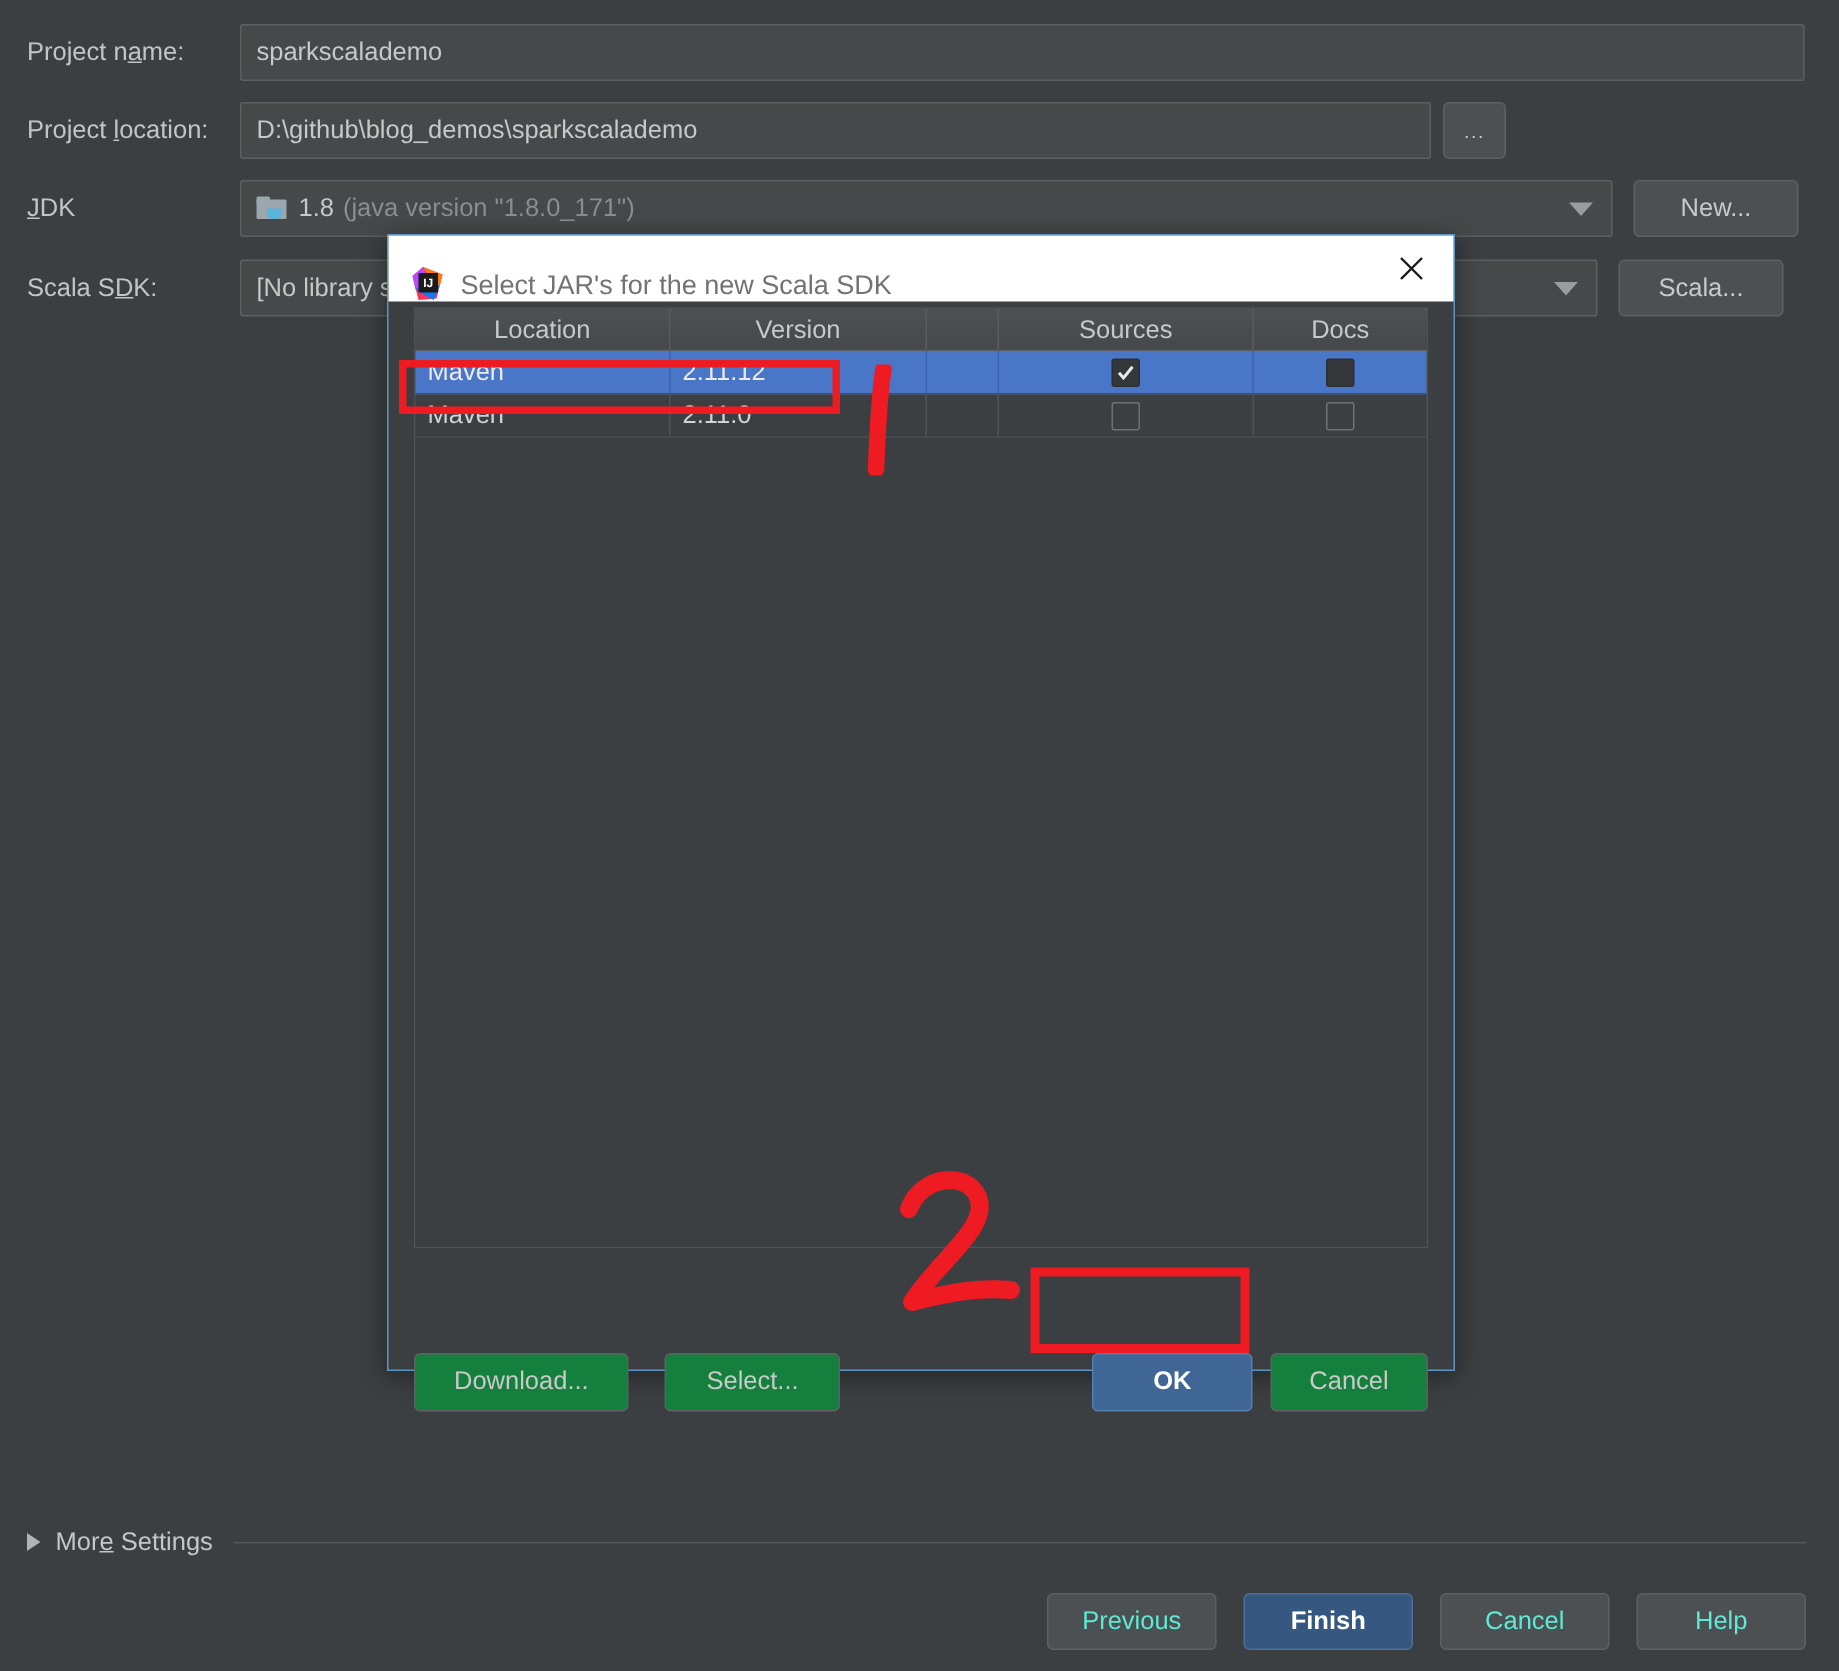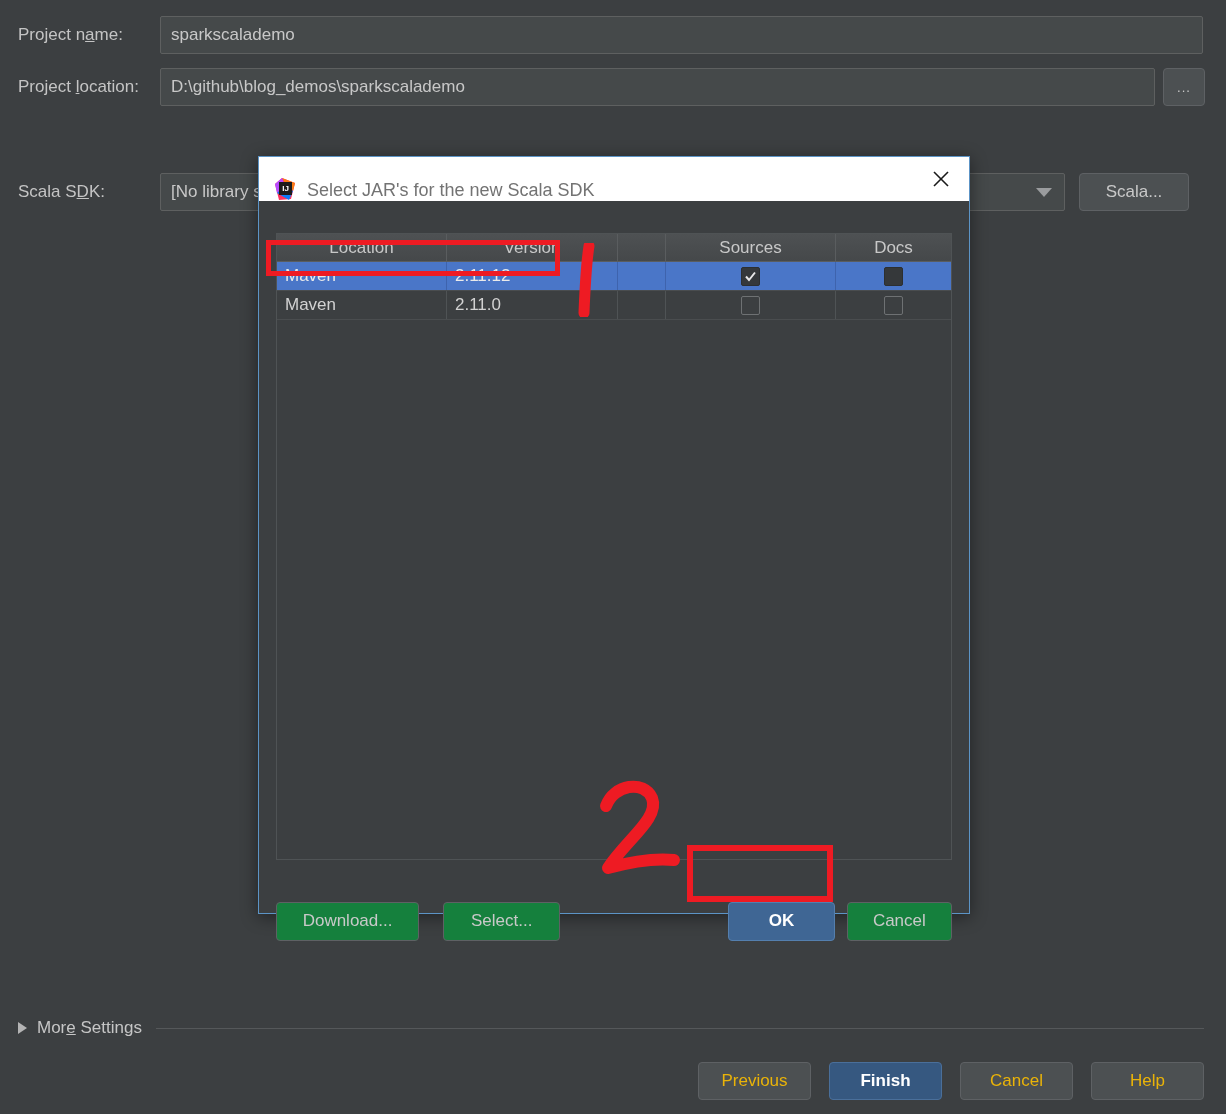--- a/index.html
+++ b/index.html
@@ -48,21 +48,21 @@
     height: 38px;
     font-size: 17px;
     color: #c8c8c8;
     display: flex;
     align-items: center;
     padding: 0 10px;
     overflow: hidden;
     white-space: nowrap;
   }
   .inp-name     { width: 1043px; }
-  .inp-location { width: 995px; }
+  .inp-location { width: 794px; }
 
   .combo {
     background: #45494a;
     border: 1px solid #5e6060;
     border-radius: 2px;
     height: 38px;
     font-size: 17px;
     color: #c8c8c8;
     display: flex;
     align-items: center;
@@ -147,21 +147,21 @@
     position: absolute;
     right: 22px; bottom: 14px;
     display: flex;
     gap: 18px;
   }
   .wbtn {
     width: 113px; height: 38px;
     background: #4c5052;
     border: 1px solid #5e6164;
     border-radius: 4px;
-    color: #eab308;
+    color: #5eead4;
     font-size: 17px;
     display: flex; align-items: center; justify-content: center;
     cursor: default;
   }
   .wbtn.primary {
     background: #365880;
     border-color: #4a6f9a;
     color: #ffffff;
     font-weight: bold;
   }
@@ -198,21 +198,21 @@
     margin-left: auto;
     width: 56px; height: 44px;
     display: flex; align-items: center; justify-content: center;
     cursor: default;
   }
   .dialog-close svg { display: block; }
 
   .dialog-body {
     position: absolute;
     left: 0; right: 0; top: 44px; bottom: 0;
-    padding: 32px 17px 0 17px;
+    padding: 4px 17px 0 17px;
   }
 
   
   .jar-table {
     border: 1px solid #4f5355;
     background: #3c3f41;
     height: 627px;
     display: flex;
     flex-direction: column;
   }
@@ -341,20 +341,34 @@
   </div>
 
   <div class="form-row row-location">
     <div class="field-label">
       <span>Project </span><u>l</u><span>ocation:</span>
     </div>
     <div class="text-input inp-location">D:\github\blog_demos\sparkscalademo</div>
     <div class="btn btn-ellipsis">...</div>
   </div>
 
+  <div class="form-row row-jdk">
+    <div class="field-label">
+      <u>J</u><span>DK</span>
+    </div>
+    <div class="combo combo-jdk">
+      <span class="folder-icon">
+          <span class="cup"></span>
+        </span>
+      <span>1.8</span>
+      <span class="jdk-ver">(java version "1.8.0_171")</span>
+      <span class="caret"></span>
+    </div>
+    <div class="btn btn-new">New...</div>
+  </div>
 
   <div class="form-row row-scala">
     <div class="field-label">
       <span>Scala S</span><u>D</u><span>K:</span>
     </div>
     <div class="combo combo-scala">
       <span>[No library selected]</span>
       <span class="caret"></span>
     </div>
     <div class="btn btn-create">Scala...</div>

